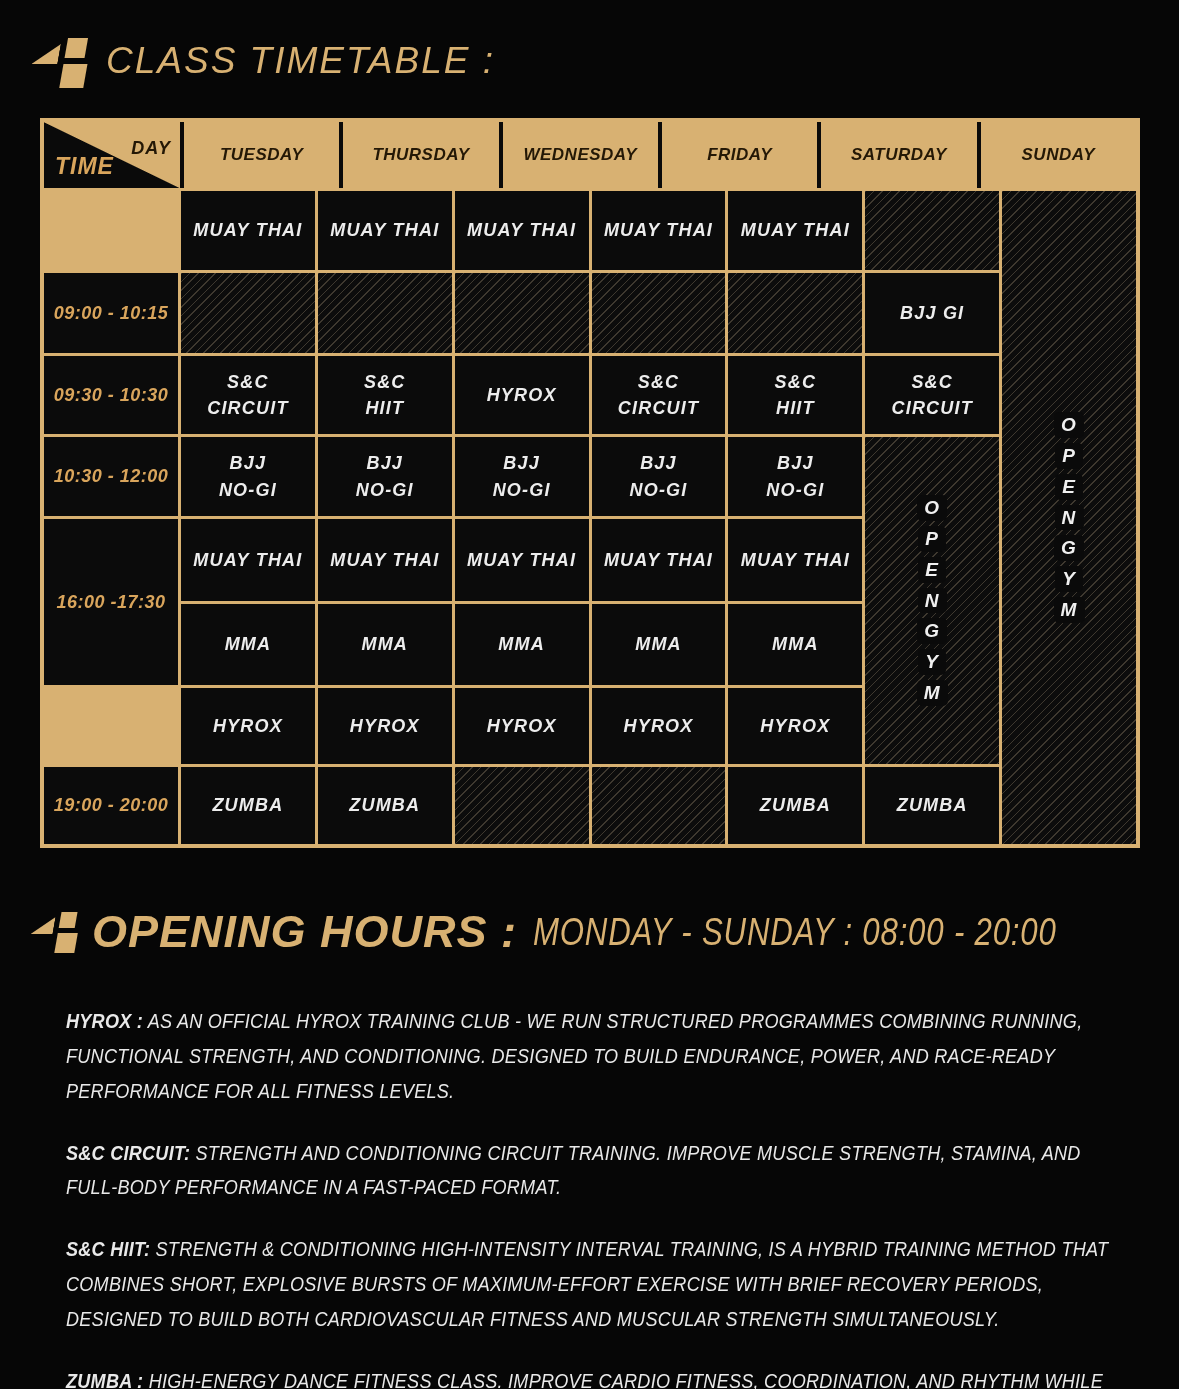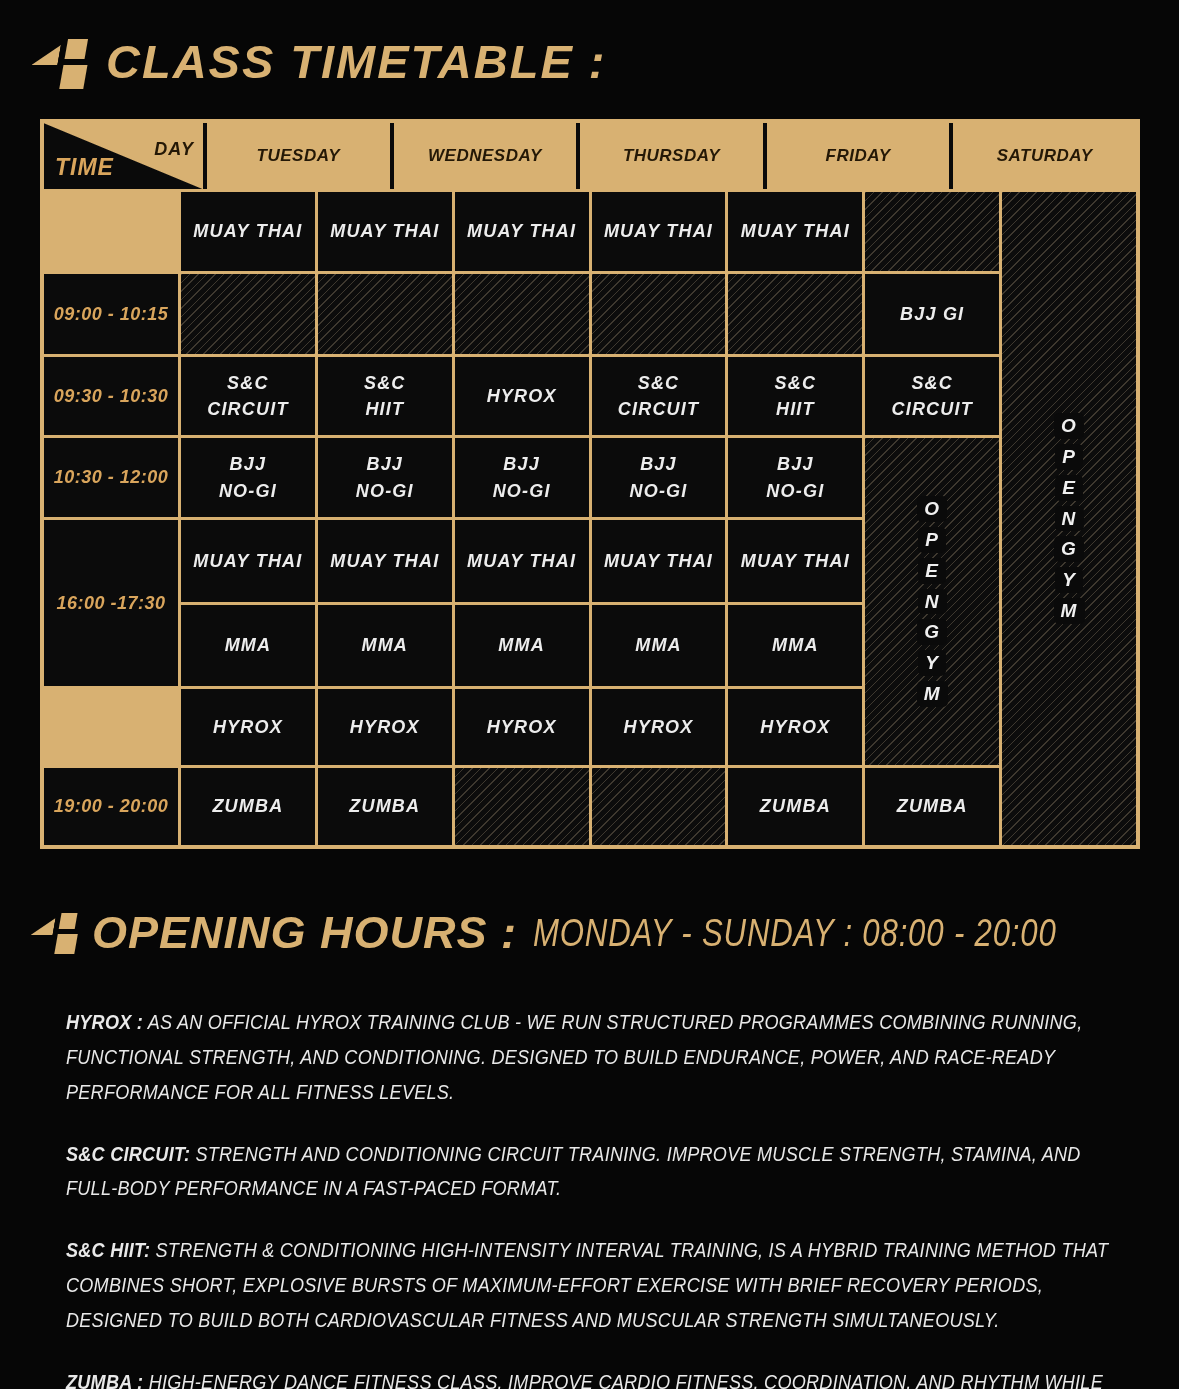--- a/index.html
+++ b/index.html
@@ -22,21 +22,21 @@
   .logo .p2{left:34px;top:4px;width:20px;height:20px;}
   .logo .p3{left:34px;top:30px;width:24px;height:24px;}
   .logo.small{width:46px;height:46px;}
   .logo.small .p1{left:1px;top:8px;width:22px;height:17px;}
   .logo.small .p2{left:28px;top:3px;width:16px;height:16px;}
   .logo.small .p3{left:28px;top:24px;width:20px;height:20px;}
 
   
   .heading-row{display:flex;align-items:center;gap:18px;margin:34px 0 0 30px;}
   .main-title{
-    color:var(--gold);font-weight:bold;font-size:47px;letter-spacing:2px;
+    color:var(--gold);font-weight:normal;font-size:37px;letter-spacing:2px;
     white-space:nowrap;
   }
   .opening-row{display:flex;align-items:center;gap:16px;margin:58px 0 0 30px;justify-content:space-between;}
   .opening-title{color:var(--gold);font-weight:bold;font-size:45px;letter-spacing:1px;white-space:nowrap;}
   .opening-hours{
     color:var(--gold);font-weight:400;font-size:39px;letter-spacing:1px;
     display:inline-block;transform:scaleX(0.8);transform-origin:left center;white-space:nowrap;
   }
 
   
@@ -44,21 +44,21 @@
     margin:30px 39px 0 40px;width:1100px;height:730px;
     display:grid;
     grid-template-columns:134px repeat(7,1fr);
     grid-template-rows:66px 79px 80px 78px 79px 82px 81px 76px 77px;
     gap:3px;padding:4px;background:var(--gold);
   }
   .header-band{
     grid-area:1/1/2/9;display:flex;background:var(--gold);
   }
   .corner{
-    width:159px;flex:none;position:relative;
+    width:136px;flex:none;position:relative;
     background:linear-gradient(to top right,#0a0a0a 49.4%,var(--gold) 50.2%);
   }
   .corner .day-lbl{position:absolute;right:9px;top:16px;color:var(--header-text);font-weight:bold;font-size:18px;letter-spacing:1px;}
   .corner .time-lbl{position:absolute;left:11px;bottom:8px;color:var(--time-text);font-weight:bold;font-size:23px;letter-spacing:1px;}
   .day-header{
     flex:1;display:flex;align-items:center;justify-content:center;
     border-left:4px solid #0a0a0a;
     color:var(--header-text);font-weight:bold;font-size:17px;letter-spacing:0.5px;
   }
   .cell{
@@ -101,24 +101,25 @@
 </div>
 
 <div class="timetable">
 
   <div class="header-band">
     <div class="corner">
       <span class="day-lbl">DAY</span>
       <span class="time-lbl">TIME</span>
     </div>
     <div class="day-header">TUESDAY</div>
+    <div class="day-header">THURSDAY</div>
     <div class="day-header">WEDNESDAY</div>
-    <div class="day-header">THURSDAY</div>
     <div class="day-header">FRIDAY</div>
     <div class="day-header">SATURDAY</div>
+    <div class="day-header">SUNDAY</div>
   </div>
 
   <div class="cell" style="grid-area:2/2">MUAY THAI</div>
   <div class="cell" style="grid-area:2/3">MUAY THAI</div>
   <div class="cell" style="grid-area:2/4">MUAY THAI</div>
   <div class="cell" style="grid-area:2/5">MUAY THAI</div>
   <div class="cell" style="grid-area:2/6">MUAY THAI</div>
   <div class="cell hatch" style="grid-area:2/7"></div>
 
   <div class="cell hatch vcell" style="grid-area:2/8/10/9"><span class="ch">O</span><span class="ch">P</span><span class="ch">E</span><span class="ch">N</span><span class="ch">G</span><span class="ch">Y</span><span class="ch">M</span></div>

